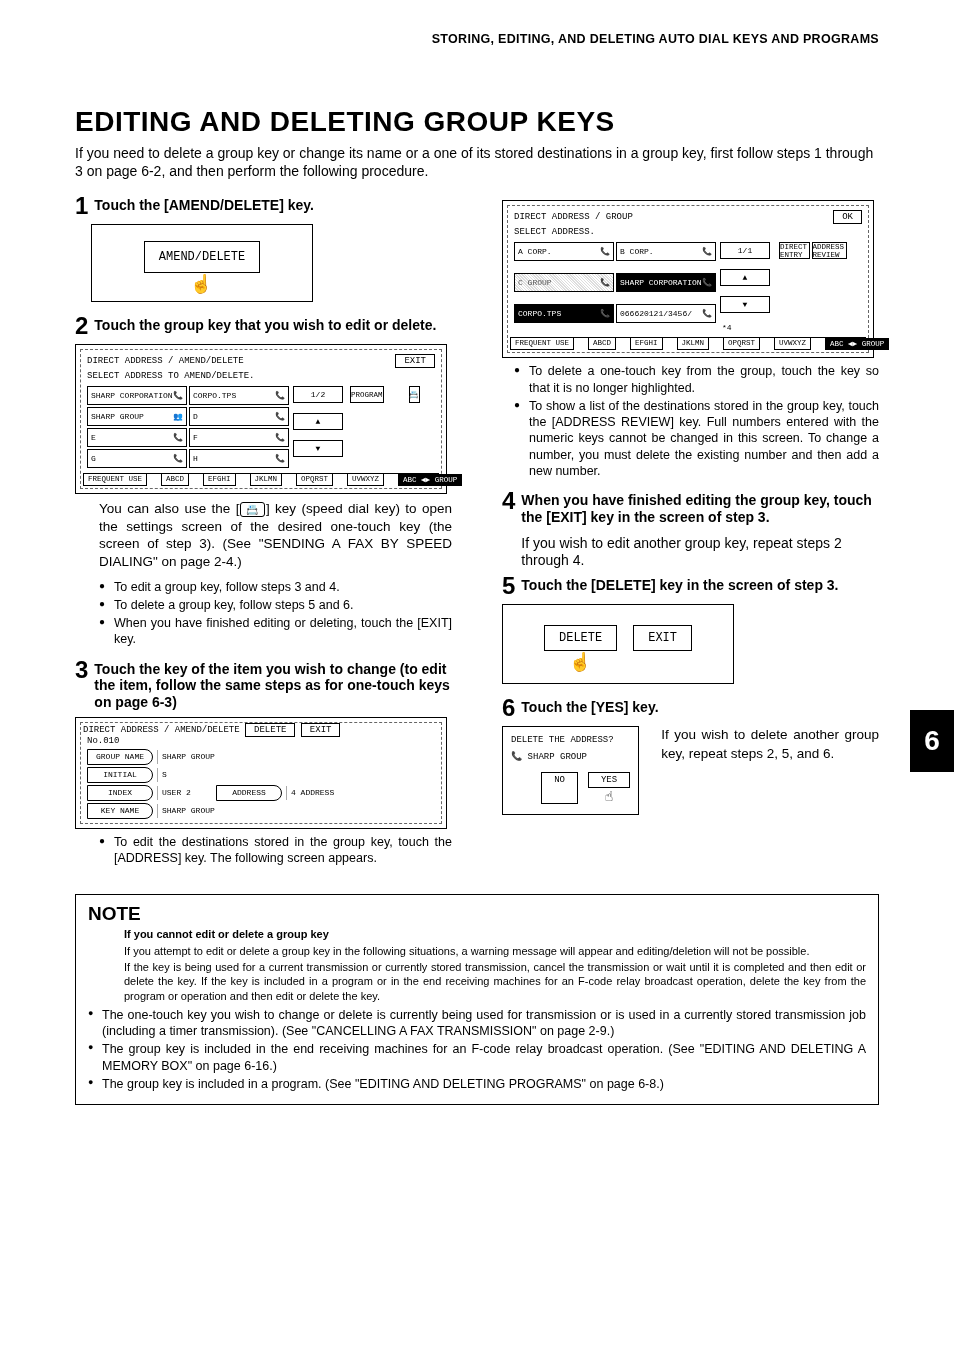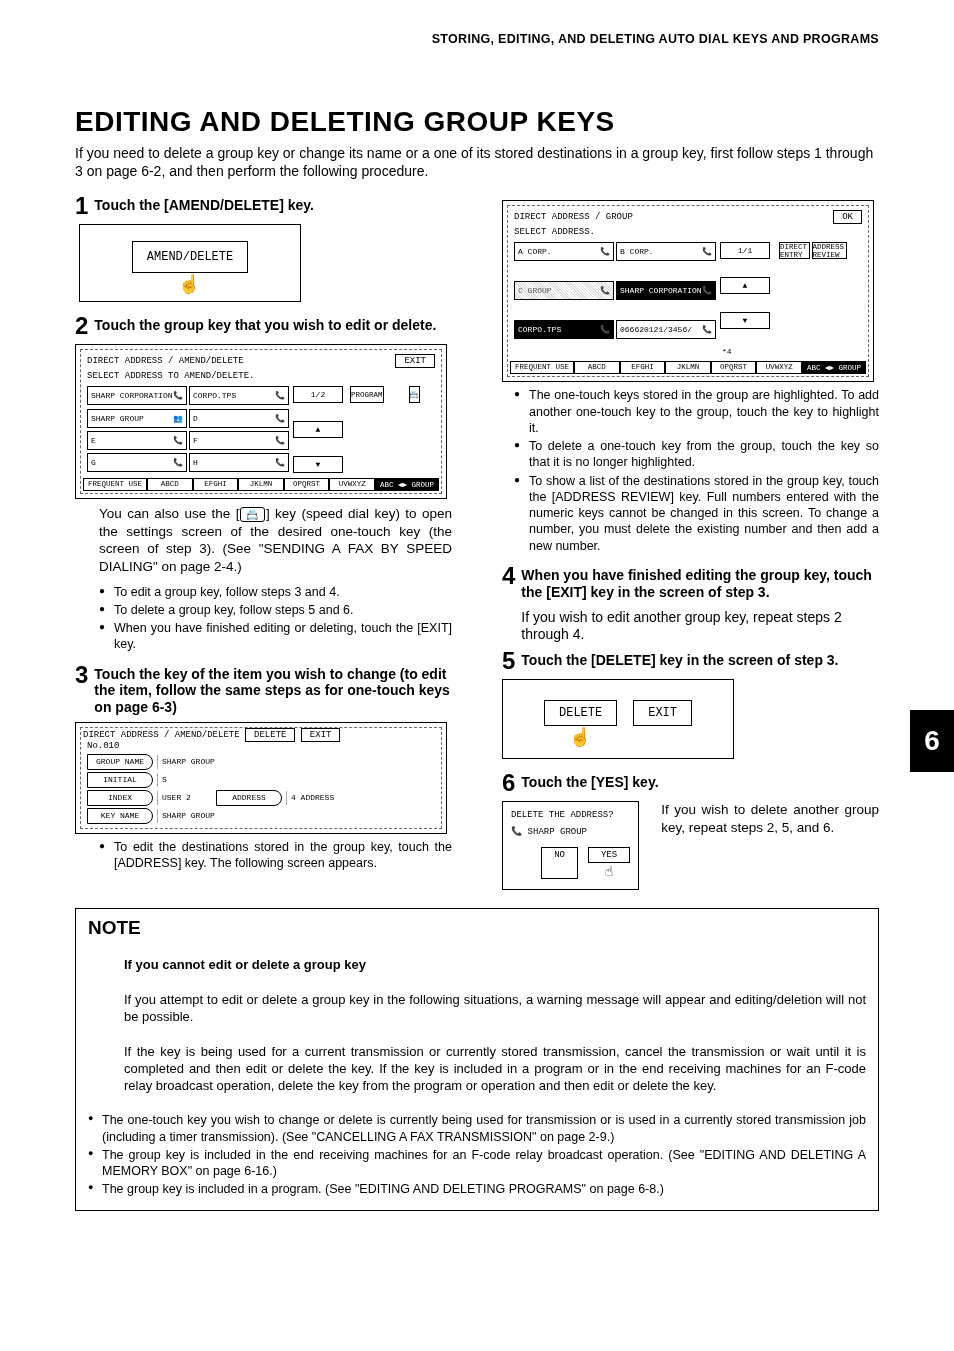--- a/index.html
+++ b/index.html
@@ -112,22 +112,22 @@
   .note-box {
     border: 1px solid #000;
     margin-top: 18px;
     padding: 8px 12px 10px 12px;
   }
   .note-box .note-hdr {
     font-weight: bold;
     font-size: 19px;
   }
   .note-box p {
-    margin: 18px 0;
-    font-size: 13px;
+    margin: 2px 0;
+    font-size: 11px;
     line-height: 1.3;
     text-align: justify;
     padding-left: 36px;
   }
   .note-box ul {
     margin: 4px 0 0 0;
     padding: 0;
   }
   .note-box li {
     list-style: none;
@@ -230,27 +230,27 @@
     font-size: 8px;
     overflow: hidden;
     white-space: nowrap;
   }
   .cell.dark { background: #000; color: #fff; }
   .cell.shaded { background: repeating-linear-gradient(45deg,#ddd,#ddd 1px,#fff 1px,#fff 2px); color:#555;}
   .phone-ic { font-size: 8px; }
   .side-col {
     display: flex;
     flex-direction: column;
-    gap: 18px;
+    gap: 10px;
     width: 50px;
   }
   .sq { border:1px solid #000; height:15px; display:flex; align-items:center; justify-content:center; font-size:8px;}
   .tabs-row {
     display: flex;
-    gap: 0;
+    gap: 14px;
     border-top: 1px solid #000;
     margin-top: 3px;
   }
   .tab {
     border: 1px solid #000;
     border-top: none;
     padding: 1px 4px;
     font-size: 7.5px;
     flex: 1;
     text-align: center;
@@ -344,21 +344,21 @@
   <p class="intro">If you need to delete a group key or change its name or a one of its stored destinations in a group key, first follow steps 1 through 3 on page 6-2, and then perform the following procedure.</p>
 
   <div class="columns">
 
     <div class="col">
 
       <div class="step">
         <div class="step-num">1</div>
         <div class="step-title">Touch the [AMEND/DELETE] key.</div>
       </div>
-      <div style="margin-left:4px;">
+      <div style="margin-left:16px;">
         <div class="panel-amend">
           <div style="text-align:center;">
             <div class="amend-btn">AMEND/DELETE</div>
             <div class="hand">☝</div>
           </div>
         </div>
       </div>
 
       <div class="step">
         <div class="step-num">2</div>
@@ -536,21 +536,20 @@
             <div class="tab">EFGHI</div>
             <div class="tab">JKLMN</div>
             <div class="tab">OPQRST</div>
             <div class="tab">UVWXYZ</div>
             <div class="tab dark">ABC ◀▶ GROUP</div>
           </div>
         </div>
       </div>
 
       <ul class="bullet-list" style="margin-left:12px;">
-        <li>The one-touch keys stored in the group are highlighted. To add another one-touch key to the group, touch the key to highlight it.</li>
         <li>To delete a one-touch key from the group, touch the key so that it is no longer highlighted.</li>
         <li>To show a list of the destinations stored in the group key, touch the [ADDRESS REVIEW] key. Full numbers entered with the numeric keys cannot be changed in this screen. To change a number, you must delete the existing number and then add a new number.</li>
       </ul>
 
       <div class="step">
         <div class="step-num">4</div>
         <div>
           <div class="step-title">When you have finished editing the group key, touch the [EXIT] key in the screen of step 3.</div>
           <div class="step-body" style="margin-top:6px;">If you wish to edit another group key, repeat steps 2 through 4.</div>
         </div>

